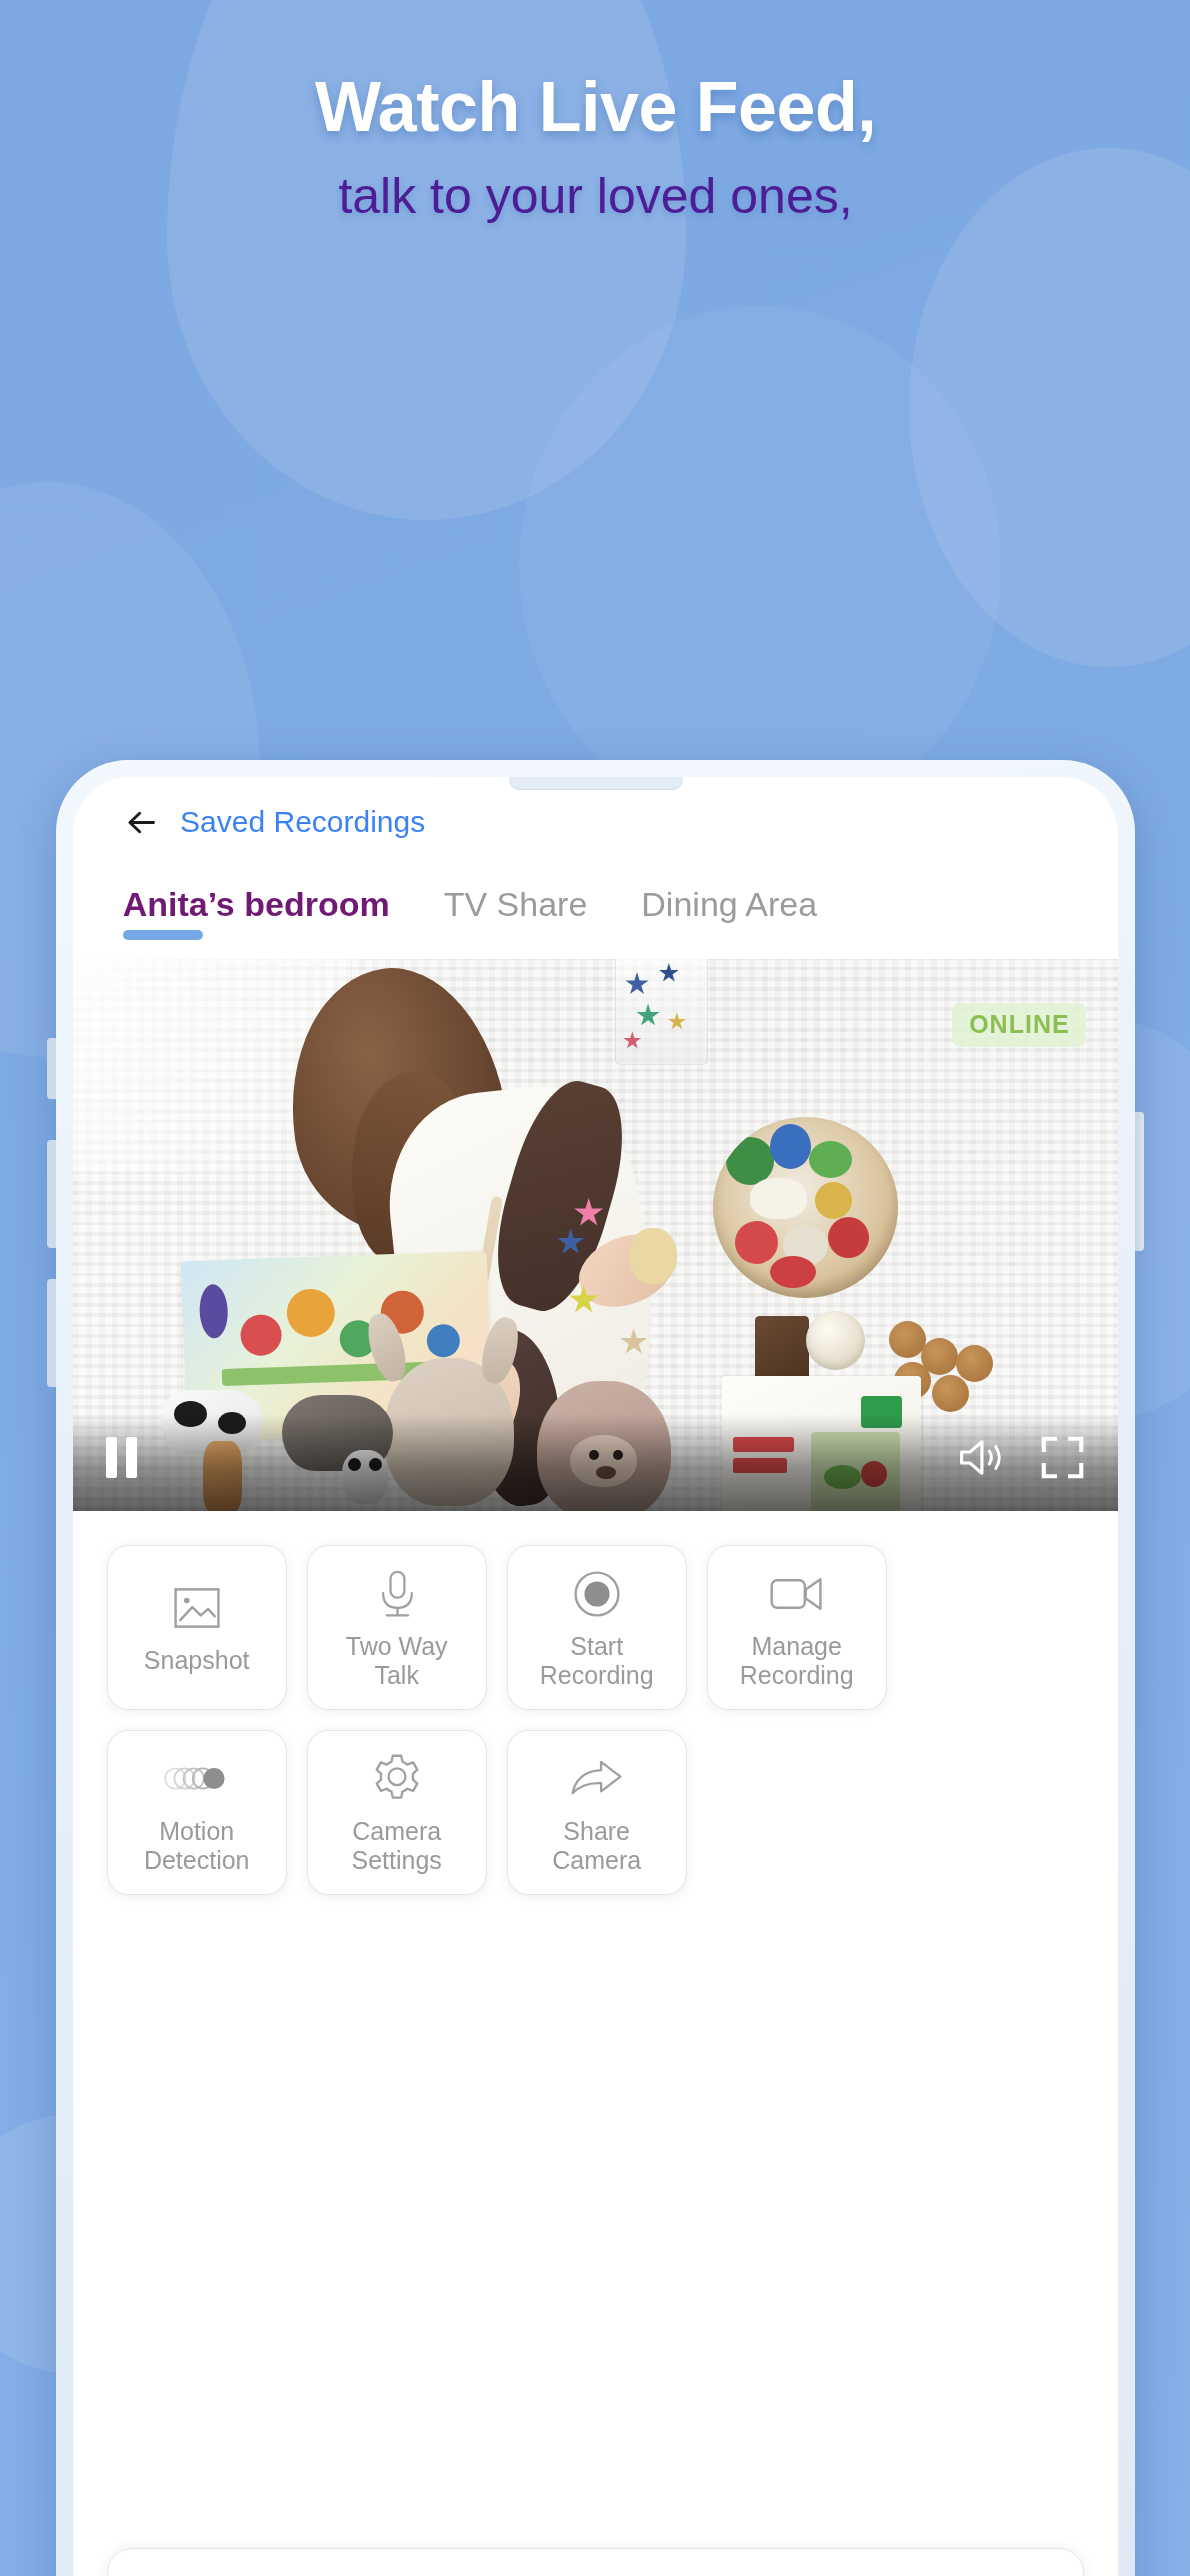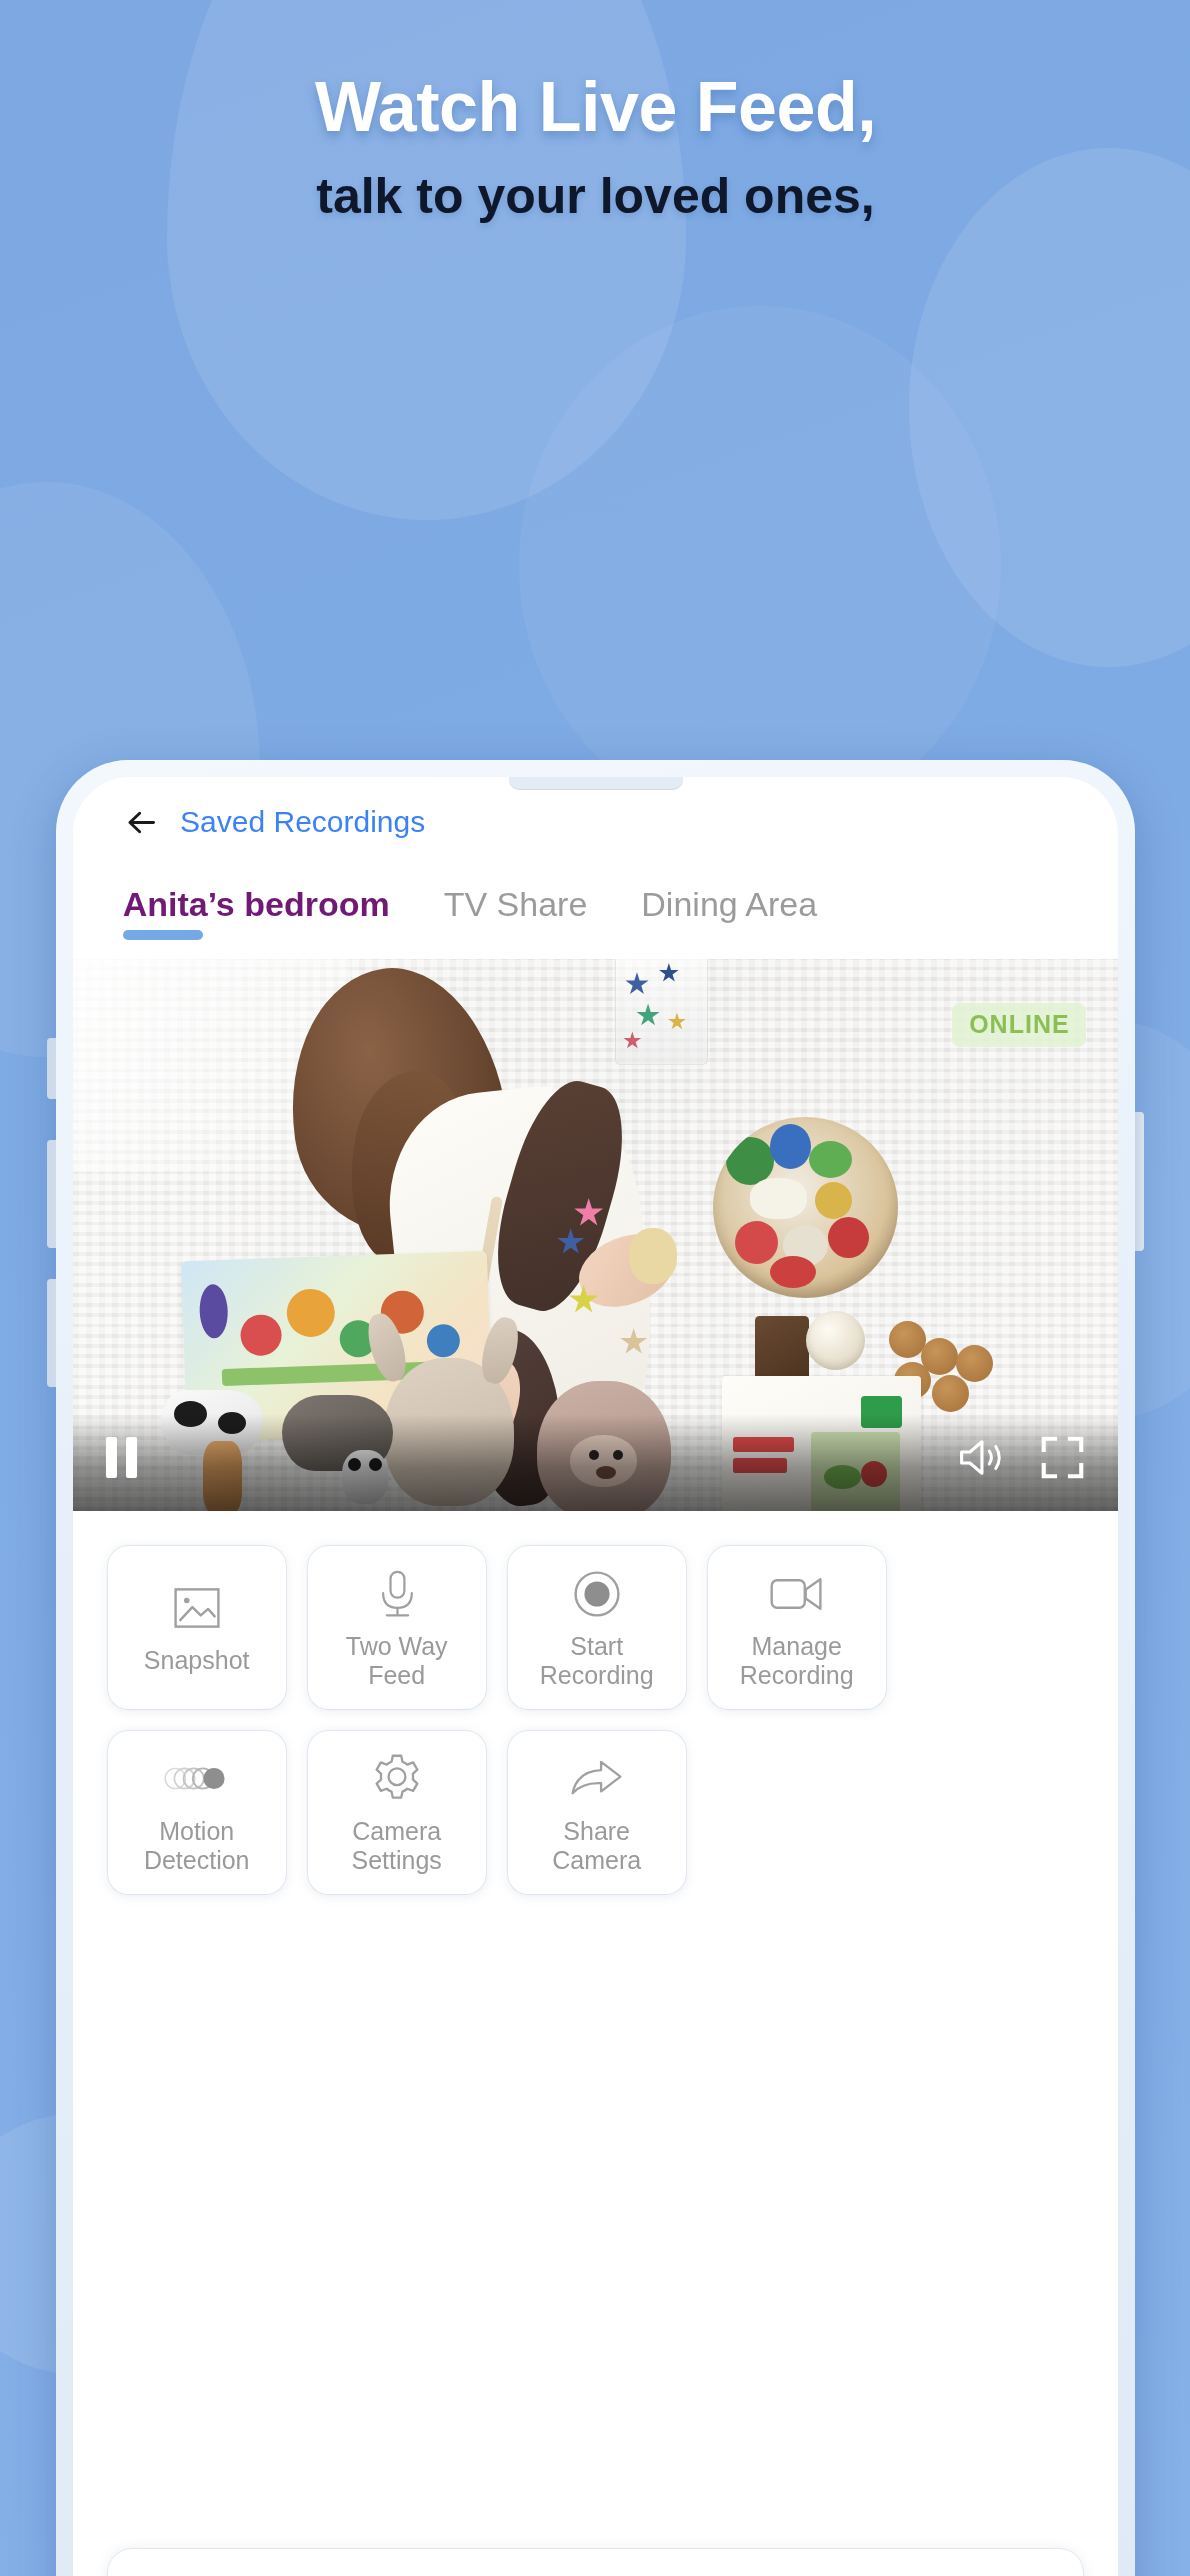--- a/index.html
+++ b/index.html
@@ -22,21 +22,21 @@
   .blob.b7 { width:482px; height:519px; left:519px; top:306px; background:rgba(255,255,255,.05); }
 
   
   #hero { position:absolute; left:0; right:0; top:70px; text-align:center; z-index:5; }
   #headline {
     font-size:70px; font-weight:700; color:#ffffff; letter-spacing:-0.5px;
     text-shadow:0 4.6px 9.3px rgba(40,90,160,.35);
     line-height:1.08;
   }
   #subline {
-    margin-top:20.4px; font-size:50px; font-weight:700; color:#0f172a;
+    margin-top:20.4px; font-size:50px; font-weight:400; color:#4c1d95;
     line-height:1.22; text-shadow:0 2.8px 6.5px rgba(40,90,160,.22);
   }
 
   
   #phone {
     position:absolute; left:56px; top:760px; width:1079px; height:1901px;
     z-index:10;
   }
   #phone-frame {
     position:absolute; left:0; top:0; width:1079px; height:1901px;
@@ -355,21 +355,21 @@
 
         <div class="act">
           <div class="act-icon">
             <svg width="50" height="54" viewBox="0 0 54 58">
               <rect x="20" y="5" width="15" height="28" rx="7.5" fill="none" stroke="#a0a0a0" stroke-width="2.4"></rect>
               <path d="M12 28 Q12 44 27.5 44 Q43 44 43 28" fill="none" stroke="#a0a0a0" stroke-width="2.4" stroke-linecap="round"></path>
               <path d="M27.5 44 V52 M16 52 H39" stroke="#a0a0a0" stroke-width="2.4" stroke-linecap="round"></path>
             </svg>
           </div>
           <div class="act-label" style="white-space:pre-line">Two Way
-Feed</div>
+Talk</div>
         </div>
 
         <div class="act">
           <div class="act-icon">
             <svg width="54" height="54" viewBox="0 0 58 58">
               <circle cx="29" cy="29" r="23" fill="none" stroke="#a0a0a0" stroke-width="2.6"></circle>
               <circle cx="29" cy="29" r="13.5" fill="#8e8e8e"></circle>
             </svg>
           </div>
           <div class="act-label" style="white-space:pre-line">Start

